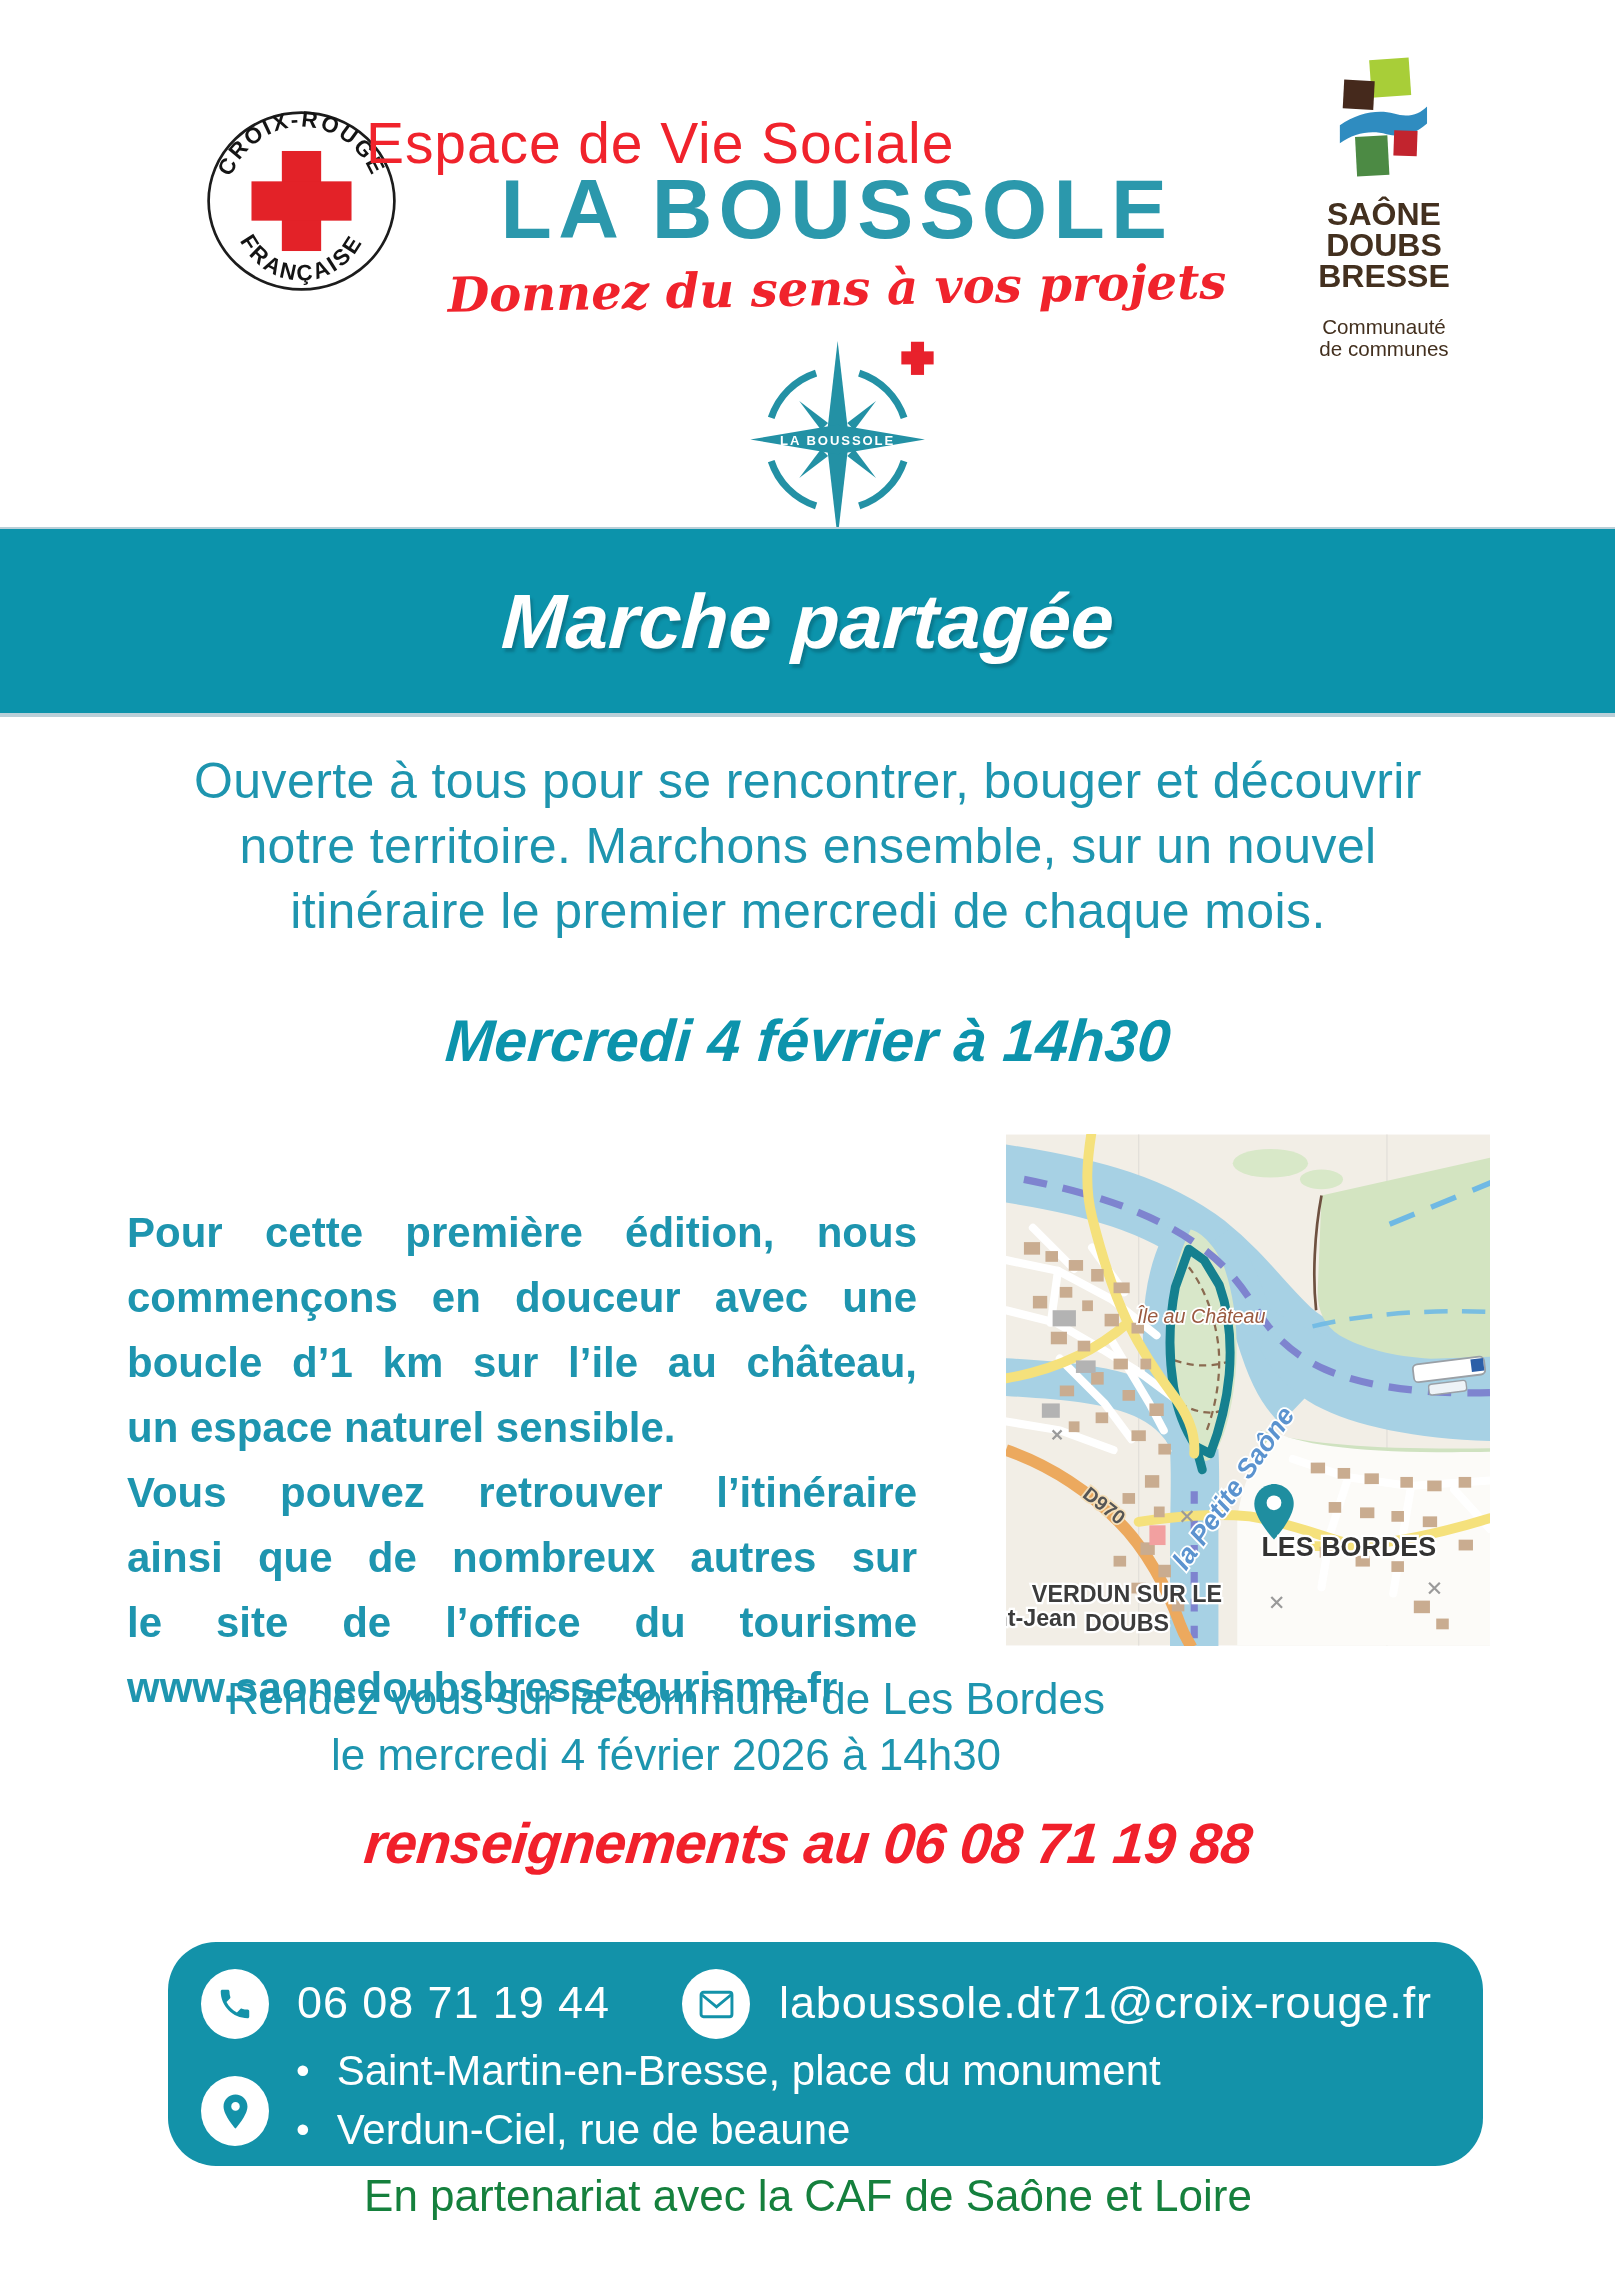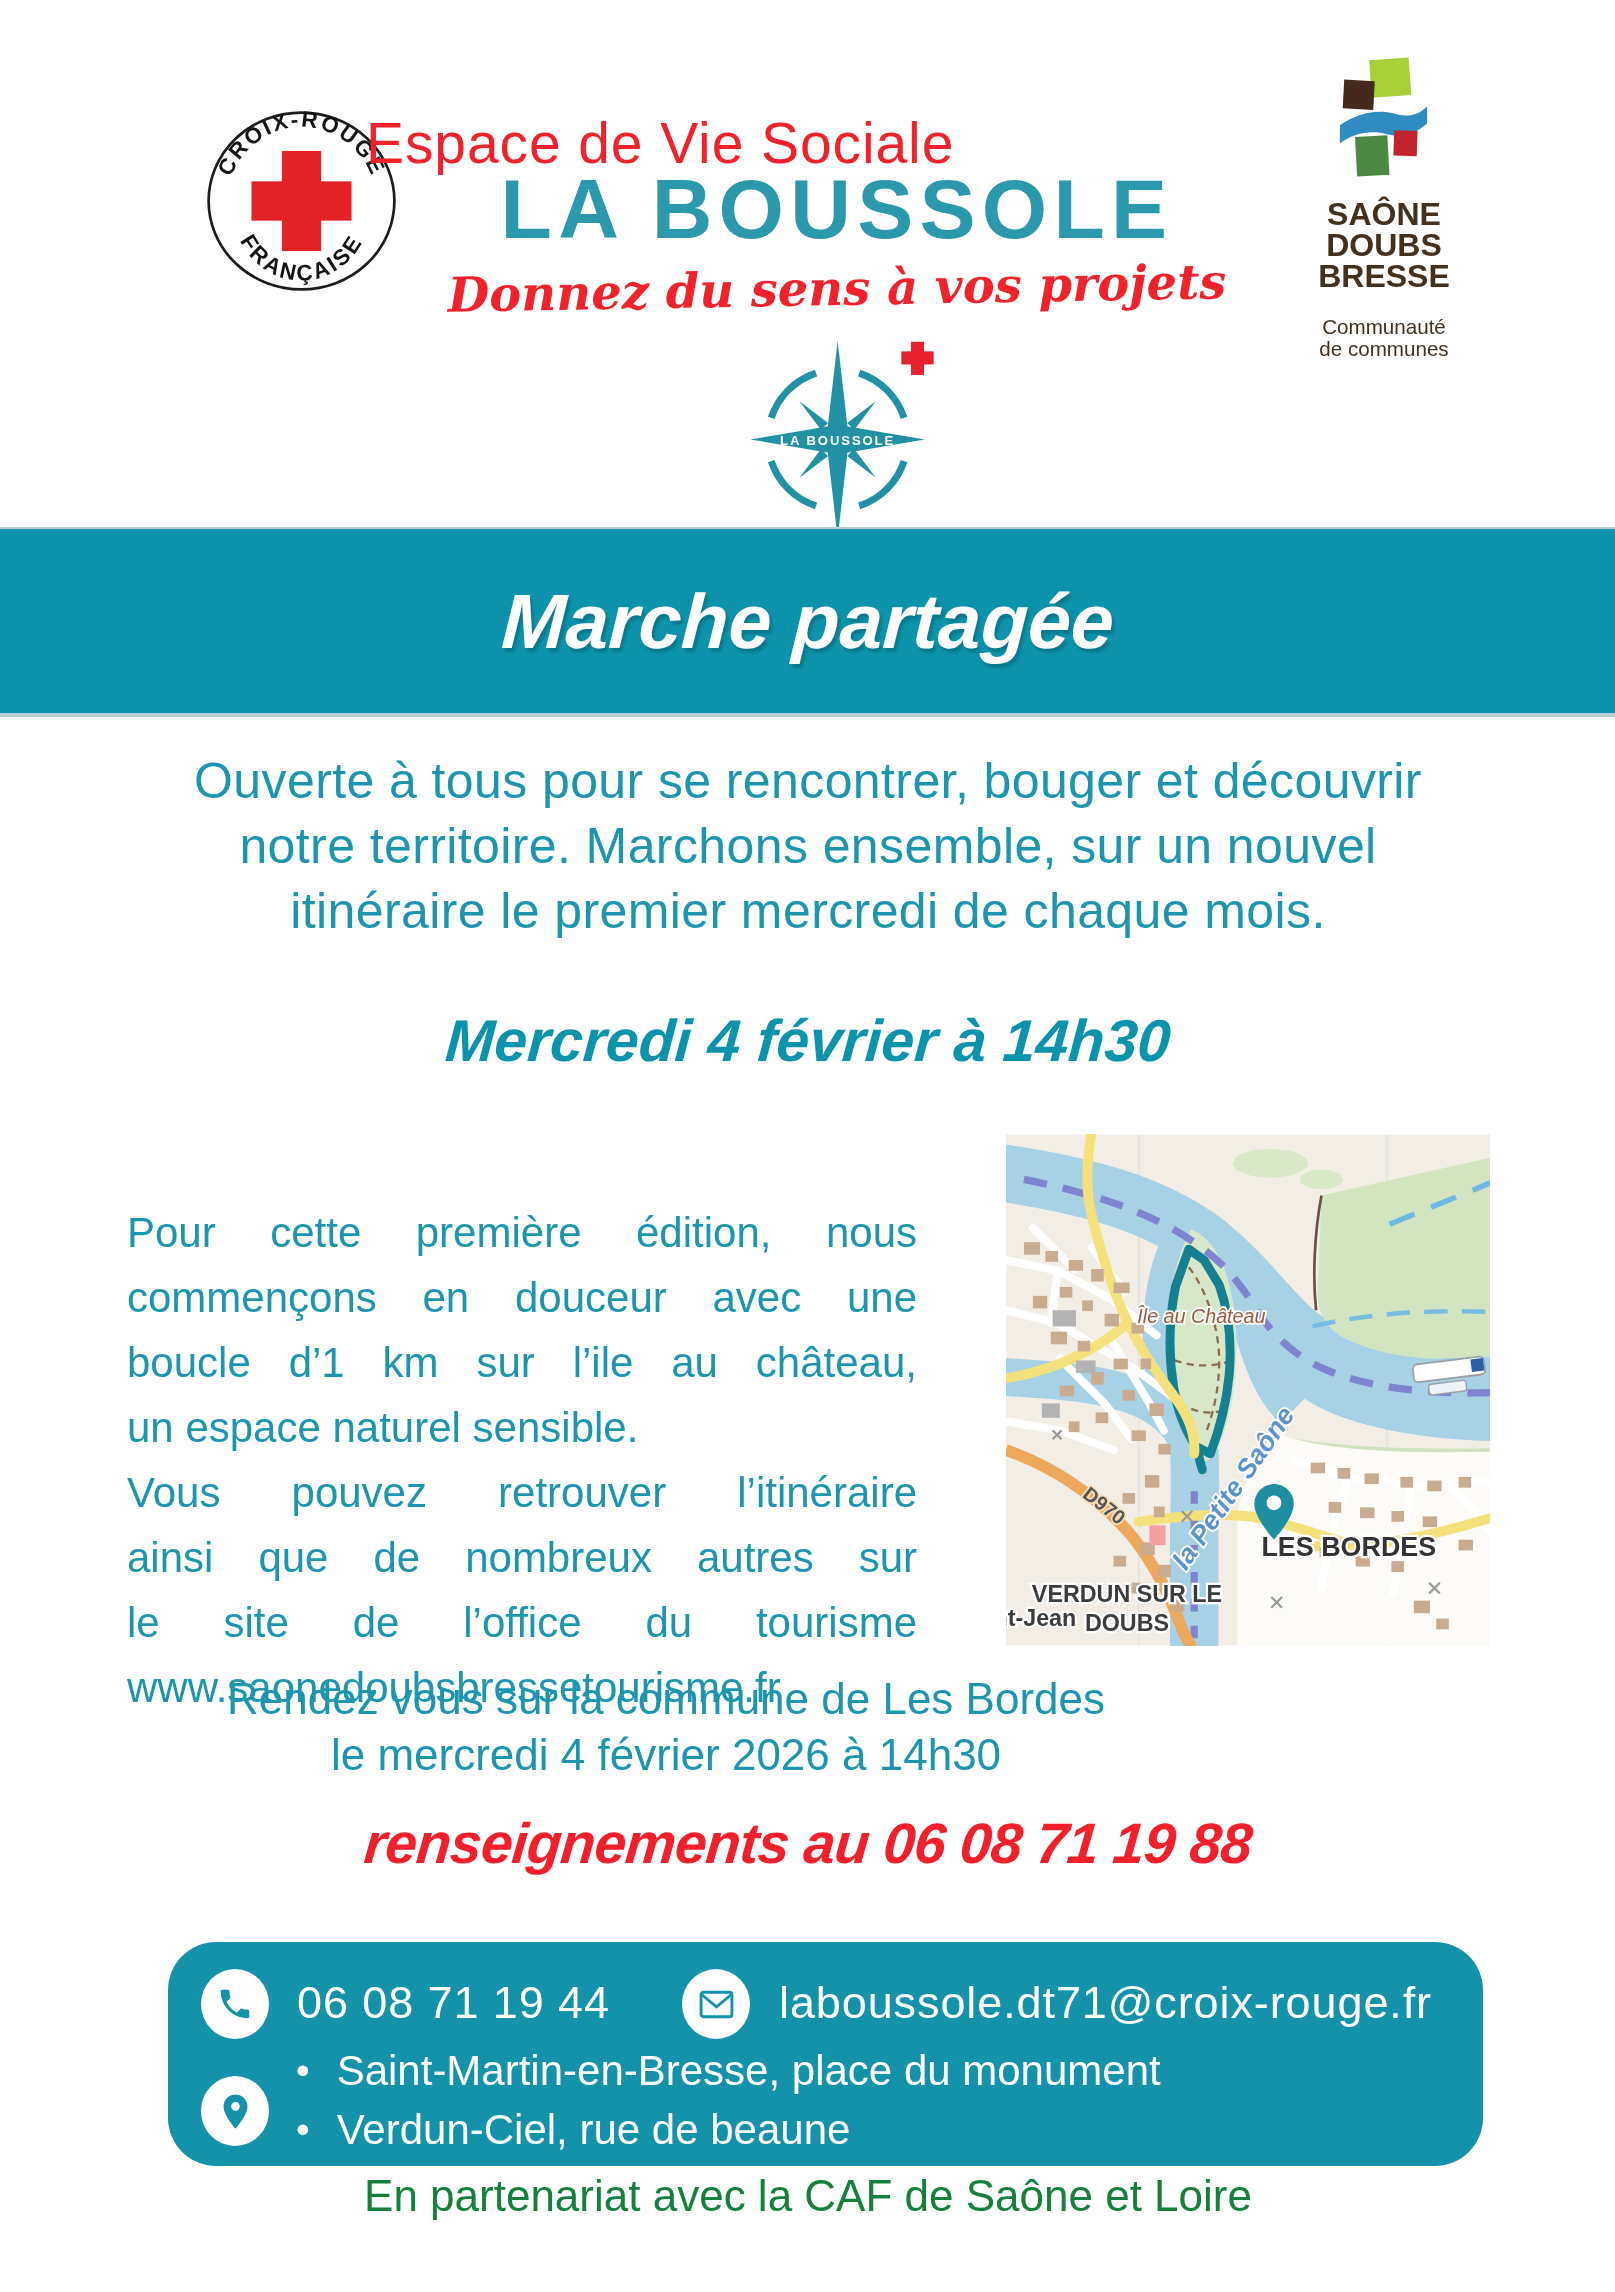--- a/index.html
+++ b/index.html
@@ -31,21 +31,21 @@
 
   
   .intro{left:0;top:749px;width:1616px;text-align:center;color:#1e95af;
          font-size:50px;line-height:65px;letter-spacing:0.4px;}
 
   .date-heading{left:0;top:1007px;width:1616px;text-align:center;color:#0c93ac;
                 font-size:59px;font-weight:bold;font-style:italic;transform:skewX(-4deg);}
 
   
   .details{left:127px;top:1200px;width:790px;color:#1e95af;font-size:42px;line-height:65px;}
-  .details .ln{height:65px;white-space:nowrap;}
+  .details .ln{height:65px;white-space:nowrap;font-weight:bold;}
   .details .just{white-space:normal;text-align:justify;text-align-last:justify;}
 
   .map-wrap{left:1006px;top:1134px;width:484px;height:512px;}
 
   
   .meeting{left:0;top:1671px;width:1332px;text-align:center;color:#1e95af;
            font-size:44px;line-height:56px;}
   .contact-line{left:0;top:1806px;width:1616px;text-align:center;color:#f1202b;
                 font-size:57px;line-height:75px;font-weight:bold;font-style:italic;
                 transform:skewX(-5deg);letter-spacing:-0.9px;}

